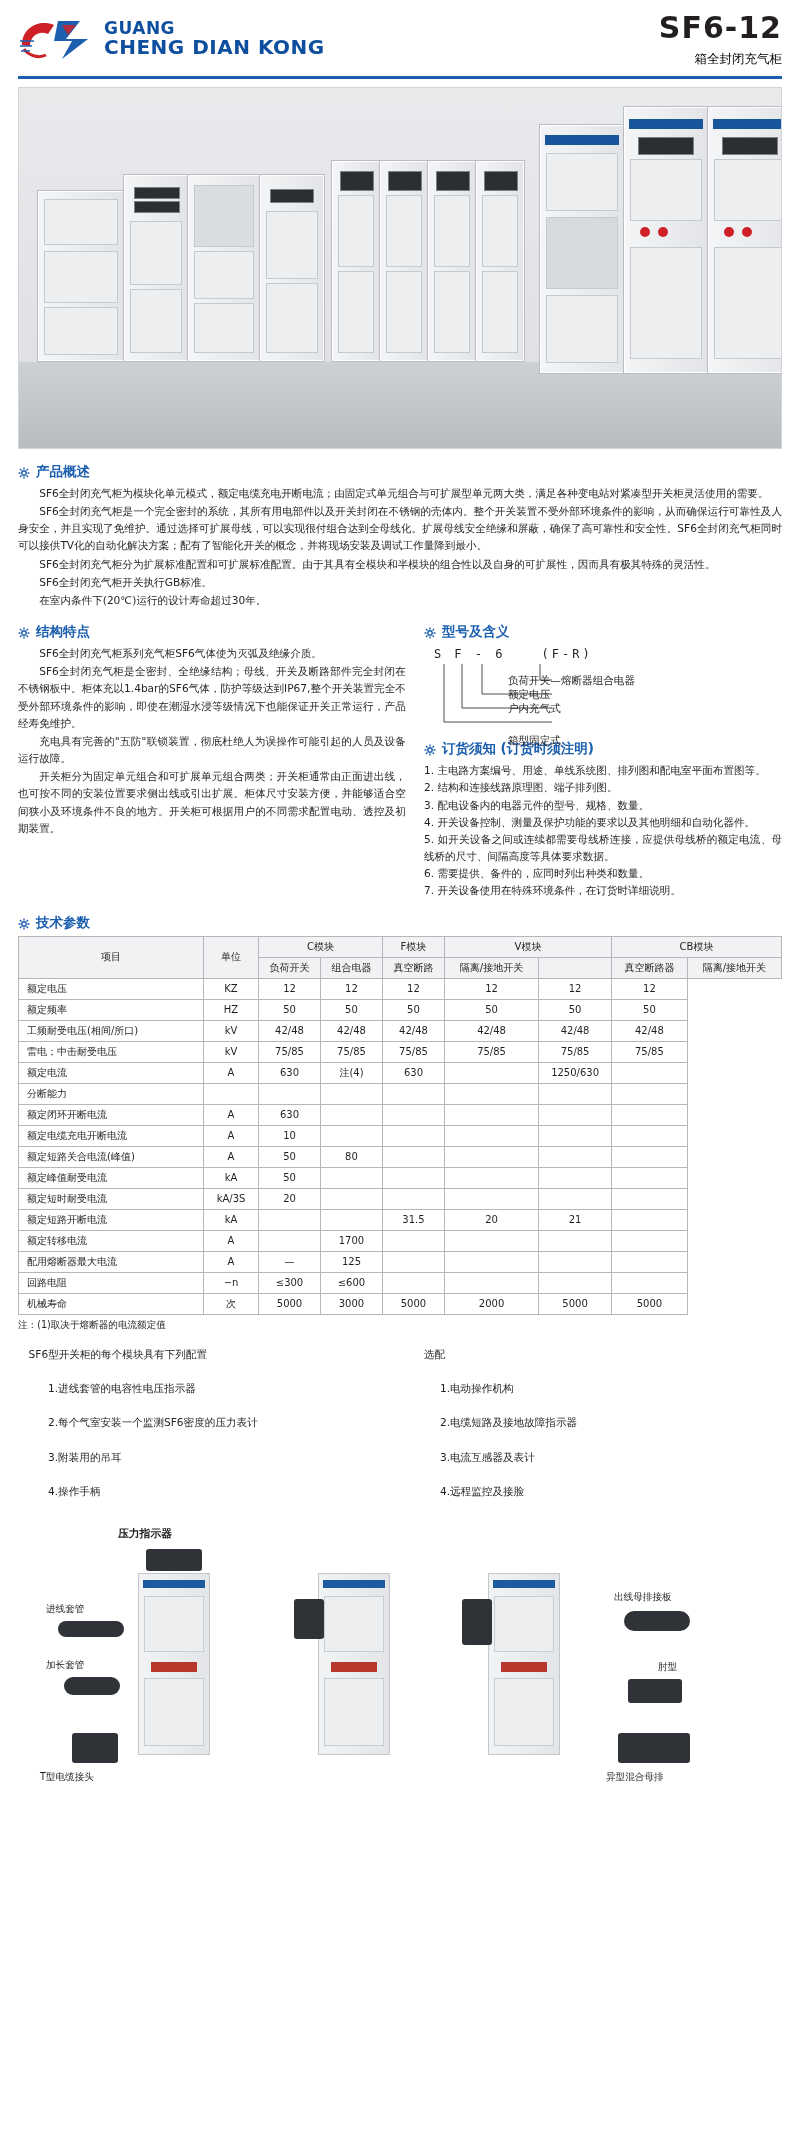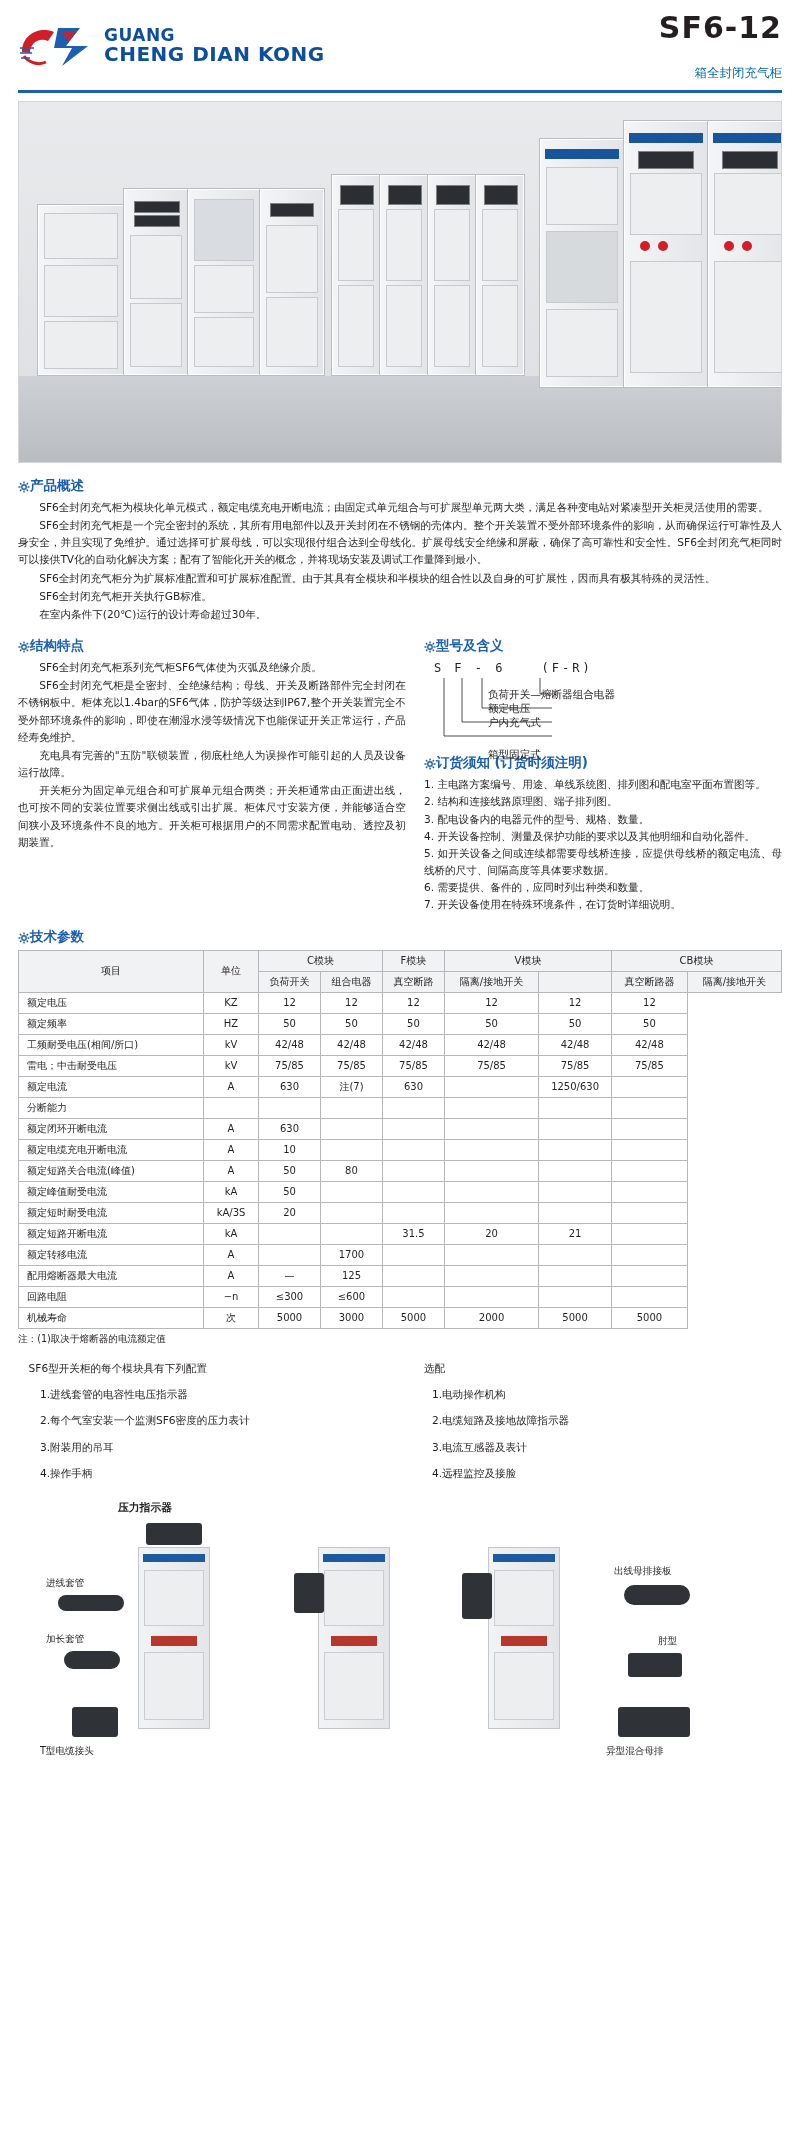--- a/index.html
+++ b/index.html
@@ -8,33 +8,33 @@
   
   .hdr{display:flex;align-items:center;justify-content:space-between;padding:10px 18px 6px 18px;}
   .brand{display:flex;align-items:center;gap:8px;}
   .brand .logo{width:78px;height:48px;position:relative;}
   .brand .logo svg{display:block;}
   .brand .cn{line-height:1.02;}
   .brand .cn .l1{font-size:17px;font-weight:bold;color:#0d4f9e;letter-spacing:.5px;}
   .brand .cn .l2{font-size:20px;font-weight:bold;color:#0d4f9e;letter-spacing:.5px;}
   .hdr-right{text-align:right;}
   .hdr-right .title{font-size:30px;font-weight:bold;letter-spacing:1px;color:#231f20;}
-  .hdr-right .sub{font-size:12.5px;color:#0369a1;margin-top:20px;}
+  .hdr-right .sub{font-size:12.5px;color:#000000;margin-top:6px;}
   .bluebar{height:3px;background:#1b5fae;margin:2px 18px 0 18px;}
   
   .hero{margin:8px 18px 0 18px;height:360px;background:linear-gradient(#e9eaec,#dcdee1);position:relative;overflow:hidden;border:1px solid #d3d5d8;}
   .hero .floor{position:absolute;left:0;right:0;bottom:0;height:86px;background:linear-gradient(#cdd0d4,#b9bdc2);}
   .cab{position:absolute;bottom:86px;background:linear-gradient(90deg,#f4f5f6,#e2e4e7);border:1px solid #b9bcc0;box-shadow:inset 0 0 0 1px #fff;}
   .cab .panel{position:absolute;left:6px;right:6px;background:#eceef0;border:1px solid #c6c9cd;}
   .cab .blue{position:absolute;left:5px;right:5px;height:10px;background:#19559c;}
   .cab .meter{position:absolute;background:#2b2f33;border:1px solid #7d8186;}
   .cab .knob{position:absolute;width:10px;height:10px;border-radius:50%;background:#cf2027;}
   
   .sec{margin:14px 18px 0 18px;}
-  .sec-title{display:flex;align-items:center;color:#1b5fae;font-size:13.5px;font-weight:bold;margin-bottom:4px;}
+  .sec-title{display:flex;align-items:center;gap:6px;color:#1b5fae;font-size:13.5px;font-weight:bold;margin-bottom:4px;}
   .sec-title .gear{width:12px;height:12px;display:inline-block;}
   .body-txt{font-size:10.6px;line-height:1.62;color:#231f20;text-align:justify;}
   .body-txt p{margin:0 0 1px 0;text-indent:2em;}
   .two-col{display:flex;gap:18px;}
   .col-l{flex:1 1 52%;}
   .col-r{flex:1 1 48%;}
   
   .model-box{font-size:10.6px;line-height:1.6;}
   .model-code{font-family:"DejaVu Sans Mono","Liberation Mono",monospace;font-size:12px;letter-spacing:3px;margin-left:10px;}
   .model-rows{margin-left:8px;}
@@ -46,21 +46,21 @@
   .tbl-note{font-size:9.6px;margin-top:4px;color:#231f20;}
   
   .photos{margin:6px 18px 18px 18px;height:300px;position:relative;}
   .ph{position:absolute;background:linear-gradient(90deg,#f2f3f4,#e3e5e8);border:1px solid #c3c6ca;}
   .ph .pblue{position:absolute;left:4px;right:4px;height:8px;background:#1d5aa0;}
   .ph .pdark{position:absolute;background:#35383c;}
   .ph .pdoor{position:absolute;left:5px;right:5px;background:#eceef0;border:1px solid #c9ccd0;}
   .bushing{position:absolute;background:#2f3236;border-radius:3px;}
   .callout{position:absolute;font-size:9.6px;color:#231f20;}
   .ul{list-style:none;margin:0;padding:0;font-size:10.6px;line-height:1.75;}
-  .ul li{margin:8px;}
+  .ul li{margin:16px;}
   .small-title{font-size:10.8px;font-weight:bold;}
 </style>
 </head>
 <body>
 
 <div class="page">
 
   <div class="hdr">
     <div class="brand">
       <div class="logo">
@@ -213,21 +213,21 @@
         <div style="display:flex;gap:26px;align-items:flex-end;">
           <span class="model-code">S F - 6</span>
           <span class="model-code">(F-R)</span>
         </div>
         <svg width="330" height="66" style="display:block;margin-left:8px;">
           <path d="M12 0 V58 H120" stroke="#231f20" fill="none" stroke-width=".8"></path>
           <path d="M30 0 V44 H120" stroke="#231f20" fill="none" stroke-width=".8"></path>
           <path d="M50 0 V30 H120" stroke="#231f20" fill="none" stroke-width=".8"></path>
           <path d="M108 0 V16 H120" stroke="#231f20" fill="none" stroke-width=".8"></path>
         </svg>
-        <div class="model-rows" style="margin-top:-66px;margin-left:64px;position:relative;height:66px;">
+        <div class="model-rows" style="margin-top:-66px;margin-left:84px;position:relative;height:66px;">
           <div style="position:absolute;top:8px;">负荷开关—熔断器组合电器</div>
           <div style="position:absolute;top:22px;">额定电压</div>
           <div style="position:absolute;top:36px;">户内充气式</div>
           <div style="position:absolute;top:68px;">箱型固定式</div>
         </div>
       </div>
 
       <div class="sec-title" style="margin-top:10px;">
         <span class="gear">
           <svg width="12" height="12" viewBox="0 0 12 12">
@@ -321,21 +321,21 @@
             <td>75/85</td>
             <td>75/85</td>
             <td>75/85</td>
             <td>75/85</td>
             <td>75/85</td>
           </tr>
           <tr>
             <td class="left">额定电流</td>
             <td>A</td>
             <td>630</td>
-            <td>注(7)</td>
+            <td>注(4)</td>
             <td>630</td>
             <td></td>
             <td>1250/630</td>
             <td></td>
           </tr>
           <tr>
             <td class="left">分断能力</td>
             <td></td>
             <td></td>
             <td></td>

